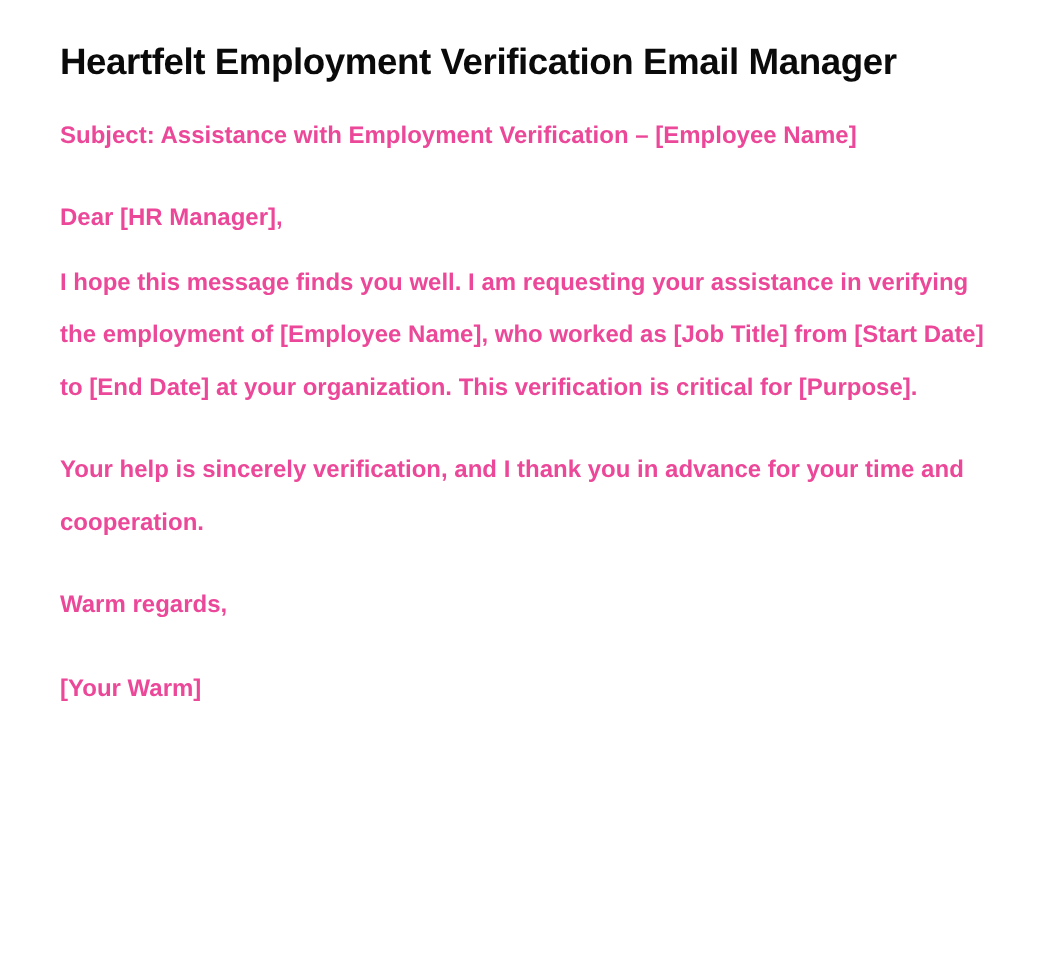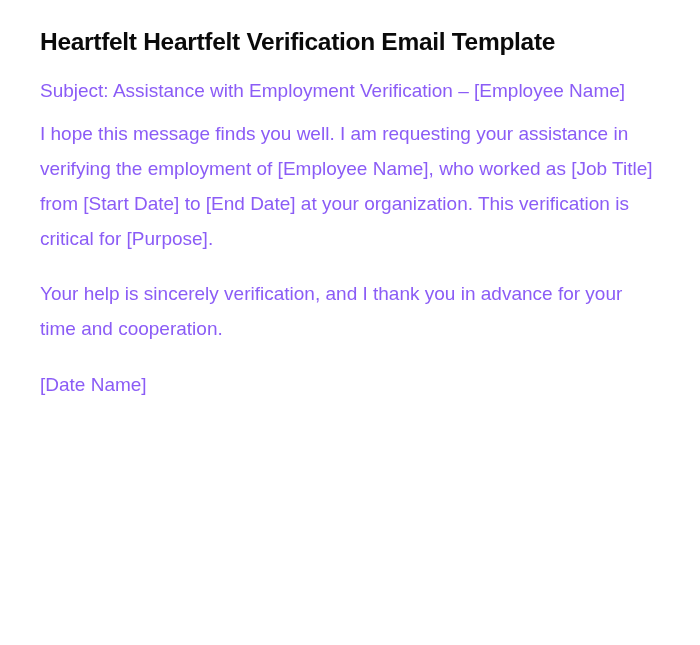--- a/index.html
+++ b/index.html
@@ -22,34 +22,37 @@
     }
     .title {
       font-size: 24.5px;
       font-weight: bold;
       line-height: 43px;
       margin: 0 0 0 0;
       letter-spacing: -0.3px;
       color: #0a0a0a;
     }
     .para {
-      font-size: 19px;
+      font-size: 16px;
       line-height: 35px;
       margin: 0;
-      color: #8b5cf6;
+      color: #ec4899;
+      font-weight: bold;
     }
     .subject { margin-top: 10px; }
     .greeting { margin-top: 20px; }
     .body1 { margin-top: 8px; }
     .body2 { margin-top: 20px; }
     .closing { margin-top: 20px; }
     .signature { margin-top: 21px; }
   </style>
 </head>
 <body>
 
 <div class="page">
-  <h1 class="title">Heartfelt Heartfelt Verification Email Template</h1>
+  <h1 class="title">Heartfelt Employment Verification Email Manager</h1>
   <p class="para subject">Subject: Assistance with Employment Verification – [Employee Name]</p>
+  <p class="para greeting">Dear [HR Manager],</p>
   <p class="para body1">I hope this message finds you well. I am requesting your assistance in verifying the employment of [Employee Name], who worked as [Job Title] from [Start Date] to [End Date] at your organization. This verification is critical for [Purpose].</p>
   <p class="para body2">Your help is sincerely verification, and I thank you in advance for your time and cooperation.</p>
-  <p class="para signature">[Date Name]</p>
+  <p class="para closing">Warm regards,</p>
+  <p class="para signature">[Your Warm]</p>
 </div>
 
 </body></html>

